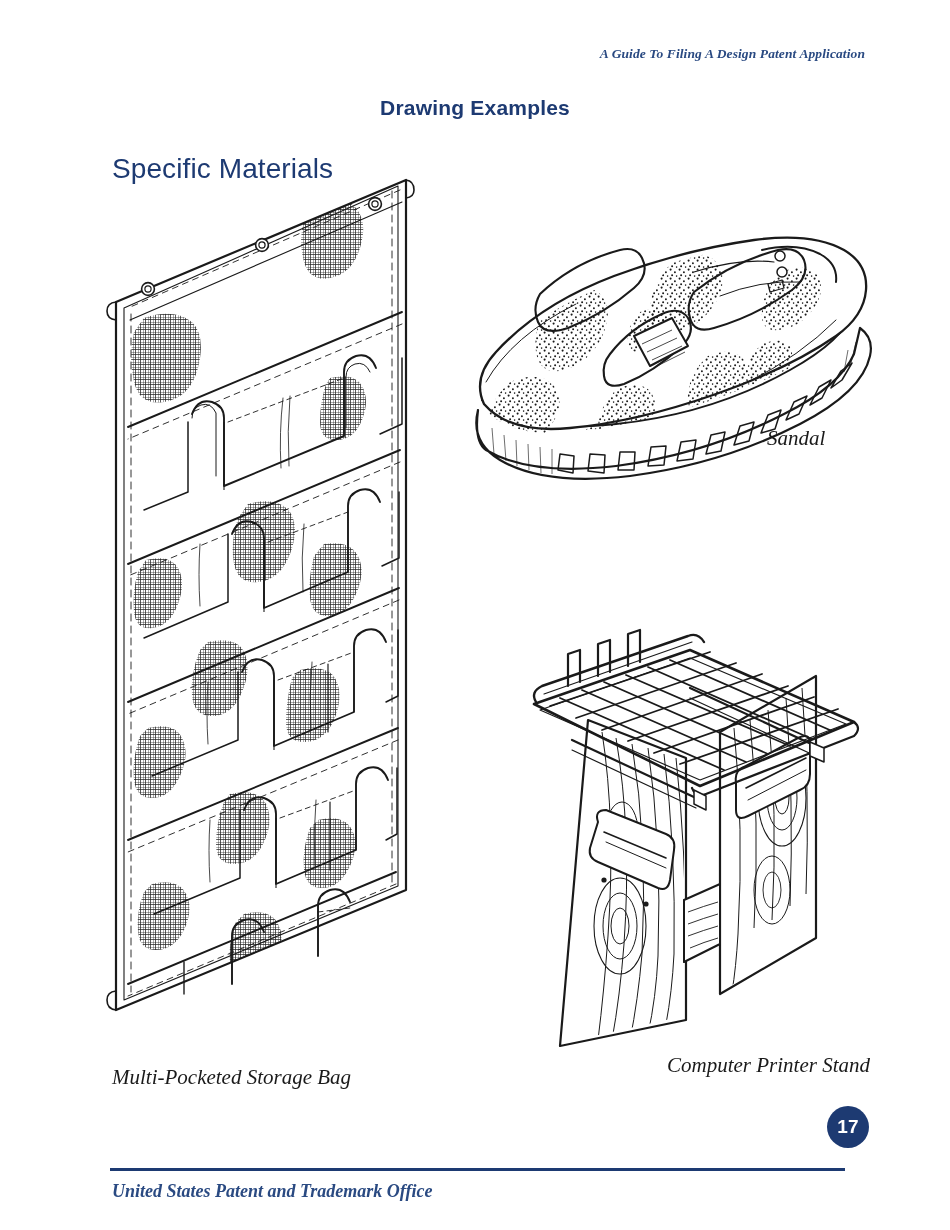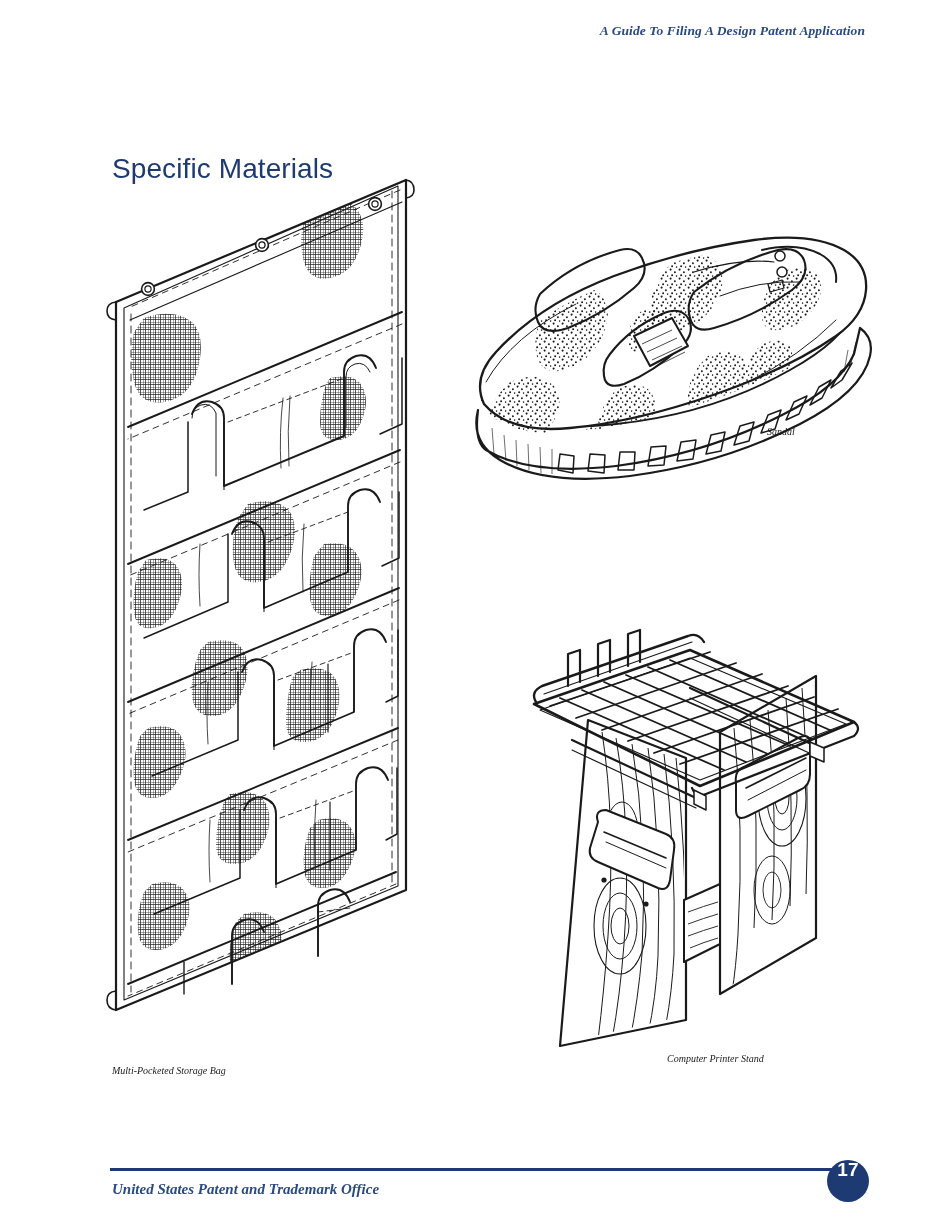--- a/index.html
+++ b/index.html
@@ -5,21 +5,21 @@
   html,body{margin:0;padding:0;background:#ffffff;}
   body{
     width:950px;height:1230px;position:relative;overflow:hidden;
     font-family:"Liberation Sans",sans-serif;
     -webkit-font-smoothing:antialiased;
   }
   .page{position:absolute;inset:0;background:#fff;}
 
   
   .running-head{
-    position:absolute;right:85px;top:23px;
+    position:absolute;right:85px;top:46px;
     font-family:"Liberation Serif",serif;
     font-style:italic;font-weight:bold;font-size:13.5px;
     color:#2a4a82;letter-spacing:.1px;white-space:nowrap;
   }
 
   
   .doc-title{
     position:absolute;left:0;right:0;top:82px;text-align:center;
     font-family:"Liberation Sans",sans-serif;
     font-weight:bold;font-size:21px;color:#1d3a72;letter-spacing:.2px;
@@ -29,62 +29,63 @@
     font-family:"Liberation Sans",sans-serif;
     font-weight:normal;font-size:28px;color:#1d3a72;letter-spacing:.1px;
   }
 
   
   .fig{position:absolute;}
   .fig svg{display:block;overflow:visible;}
   .caption{
     position:absolute;
     font-family:"Liberation Serif",serif;
-    font-style:italic;font-size:10px;color:#1a1a1a;white-space:nowrap;
+    font-style:italic;font-size:21px;color:#1a1a1a;white-space:nowrap;
   }
   #fig-bag{left:88px;top:172px;}
   #cap-bag{left:112px;top:1032px;margin-top:33px;}
   #fig-sandal{left:462px;top:232px;}
   #cap-sandal{left:767px;top:426px;}
   #fig-stand{left:524px;top:636px;}
   #cap-stand{left:667px;top:1053px;text-align:right;}
 
   
   .footer-rule{
     position:absolute;left:110px;top:1168px;width:735px;height:3px;
     background:#1d3a72;
   }
   .page-badge{
-    position:absolute;left:827px;top:1160px;width:42px;height:42px;
+    position:absolute;left:827px;top:1106px;width:42px;height:42px;
     border-radius:50%;background:#1d3a72;
-    display:flex;align-items:flex-start;justify-content:center;
+    display:flex;align-items:center;justify-content:center;
   }
   .page-badge span{
     font-family:"Liberation Sans",sans-serif;
     font-weight:bold;font-size:19px;color:#ffffff;letter-spacing:.3px;
     line-height:1;padding-bottom:1px;
   }
   .footer-text{
     position:absolute;left:112px;top:1181px;
     font-family:"Liberation Serif",serif;
-    font-style:italic;font-weight:bold;font-size:15px;color:#2a4a82;
+    font-style:italic;font-weight:bold;font-size:18px;color:#2a4a82;
     white-space:nowrap;
   }
 
   
   .ink{fill:none;stroke:#1a1a1a;stroke-linecap:round;stroke-linejoin:round;}
   .ink-f{fill:#fff;stroke:#1a1a1a;stroke-linejoin:round;stroke-linecap:round;}
 </style>
 </head>
 <body>
 
 <div class="page">
 
   <div class="running-head">A Guide To Filing A Design Patent Application</div>
 
+  <h1 class="doc-title">Drawing Examples</h1>
 
   <h2 class="section-title">Specific Materials</h2>
 
   <div class="fig" id="fig-bag">
     <svg width="330" height="845" viewBox="0 0 330 845">
       <defs>
         <pattern id="mesh" width="5" height="5" patternUnits="userSpaceOnUse">
           <path d="M0 0 H5 M0 2.5 H5 M0 0 V5 M2.5 0 V5" stroke="#1a1a1a" stroke-width="0.75" fill="none"></path>
         </pattern>
         <clipPath id="bagclip">

